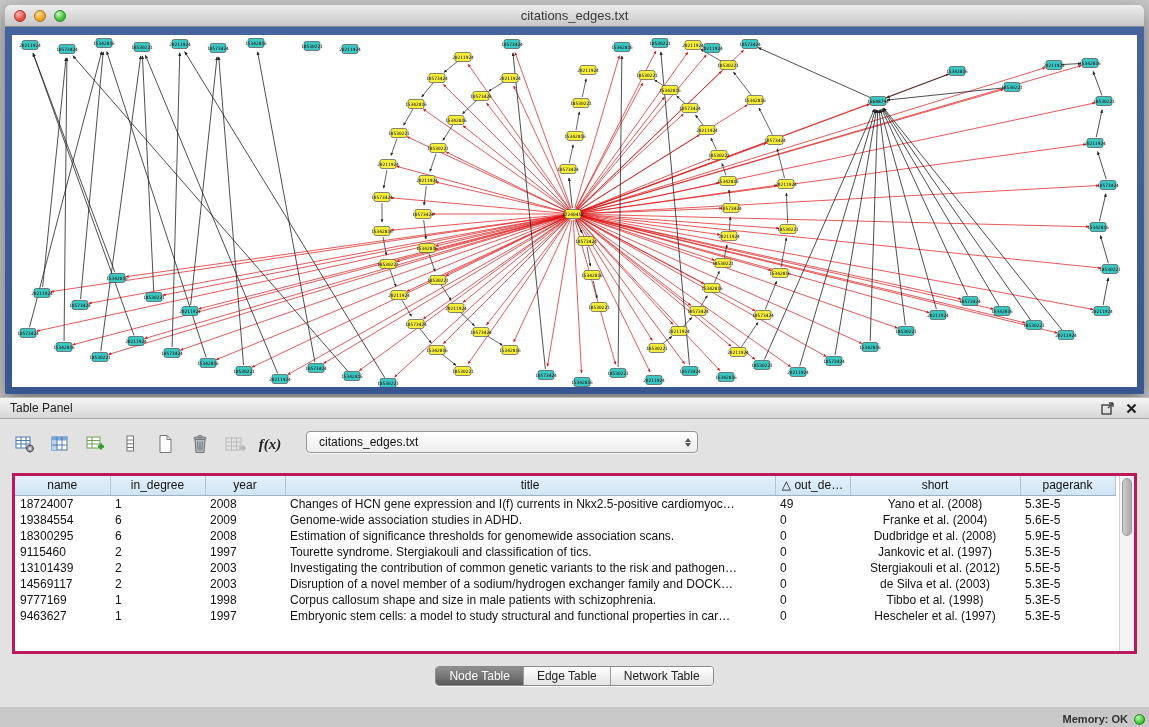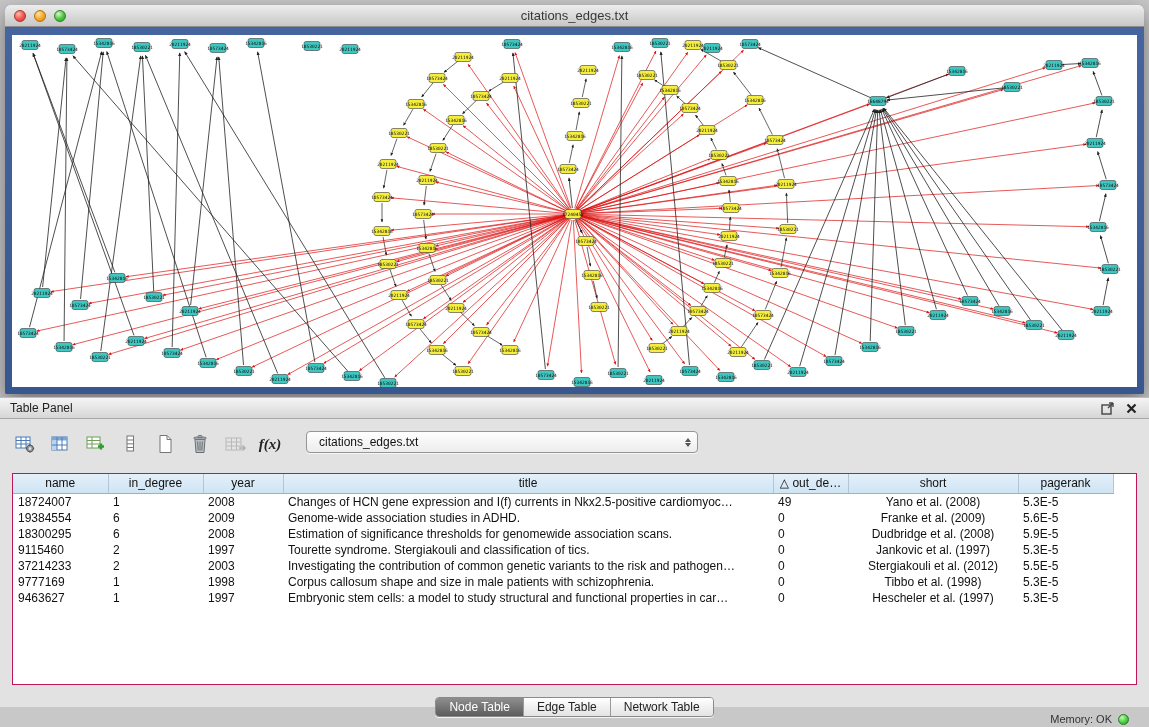--- a/index.html
+++ b/index.html
@@ -39,42 +39,42 @@
   .tool.disabled { opacity:.45; }
   .fx { font-family:"Liberation Serif", serif; font-style:italic; font-weight:bold; font-size:15px; color:#222; }
   .combo { margin-left:14px; width:392px; height:22px; background:linear-gradient(#ffffff,#ececec);
     border:1px solid #969696; border-radius:4px; display:flex; align-items:center; font-size:12px; color:#111;
     padding-left:12px; position:relative; box-shadow:0 1px 0 rgba(255,255,255,.7); }
   .combo .stepper { position:absolute; right:6px; top:0; bottom:0; display:flex; flex-direction:column; justify-content:center; gap:1px; }
   .combo .stepper span { width:0; height:0; border-left:3.5px solid transparent; border-right:3.5px solid transparent; }
   .combo .stepper .up { border-bottom:4px solid #555; }
   .combo .stepper .dn { border-top:4px solid #555; }
 
-  .table-wrap { border:1px solid #be185d; background:#fff; height:212px; display:flex; overflow:hidden;flex-direction:column; }
+  .table-wrap { border:3px solid #be185d; background:#fff; height:181px; display:flex; overflow:hidden; }
   .grid-area { flex:1; overflow:hidden; }
   table { border-collapse:collapse; table-layout:fixed; width:1100px; font-size:12px; }
   th { background:linear-gradient(#e3f0fa,#cfe4f3); border-right:1px solid #b3c6d6; border-bottom:1px solid #9cb2c4;
     height:19px; font-weight:normal; color:#111; text-align:center; overflow:hidden; white-space:nowrap; }
   td { height:16px; line-height:16px; padding:0 5px; white-space:nowrap; overflow:hidden; color:#111; }
   td.center { text-align:center; }
   .vscroll { width:15px; background:#f4f4f4; border-left:1px solid #d2d2d2; position:relative; }
   .vscroll .thumb { position:absolute; left:2px; right:2px; top:2px; height:58px; border-radius:6px;
     background:linear-gradient(90deg,#cdcdcd,#a8a8a8); border:1px solid #9a9a9a; }
 
   .tabs-row { display:flex; justify-content:center; margin-top:12px; }
   .tabs { display:inline-flex; border:1px solid #8a8a8a; border-radius:4px; overflow:hidden;
     box-shadow:0 1px 0 rgba(255,255,255,.8); }
   .tab { padding:2px 13px; font-size:12px; color:#222; background:linear-gradient(#ffffff,#e3e3e3);
     border-left:1px solid #9a9a9a; cursor:default; }
   .tab:first-child { border-left:none; }
   .tab.active { background:linear-gradient(#8f8f8f,#5c5c5c); color:#fff; }
 
   
   .statusbar { position:absolute; left:0; bottom:0; width:1149px; height:16px; display:flex; align-items:center;
-    justify-content:flex-end; padding-right:20px; gap:6px; font-size:11px; color:#333; }
+    justify-content:flex-end; padding-right:4px; gap:6px; font-size:11px; color:#333;font-weight:bold; }
   .led { width:11px; height:11px; border-radius:50%; border:1px solid #2b7a26;
     background:radial-gradient(circle at 35% 30%, #c8f6b8, #44d23c 55%, #219e1d); }
 </style>
 </head>
 <body>
 
 <div class="mac-window">
   <div class="titlebar">
     <div class="traffic">
       <div class="light red"></div>
@@ -619,21 +619,21 @@
                 <td>49</td>
                 <td class="center">Yano et al. (2008)</td>
                 <td>5.3E-5</td>
               </tr>
               <tr>
                 <td>19384554</td>
                 <td>6</td>
                 <td>2009</td>
                 <td>Genome-wide association studies in ADHD.</td>
                 <td>0</td>
-                <td class="center">Franke et al. (2009)</td>
+                <td class="center">Franke et al. (2004)</td>
                 <td>5.6E-5</td>
               </tr>
               <tr>
                 <td>18300295</td>
                 <td>6</td>
                 <td>2008</td>
                 <td>Estimation of significance thresholds for genomewide association scans.</td>
                 <td>0</td>
                 <td class="center">Dudbridge et al. (2008)</td>
                 <td>5.9E-5</td>
@@ -641,27 +641,36 @@
               <tr>
                 <td>9115460</td>
                 <td>2</td>
                 <td>1997</td>
                 <td>Tourette syndrome. Stergiakouli and classification of tics.</td>
                 <td>0</td>
                 <td class="center">Jankovic et al. (1997)</td>
                 <td>5.3E-5</td>
               </tr>
               <tr>
-                <td>37214233</td>
+                <td>13101439</td>
                 <td>2</td>
                 <td>2003</td>
                 <td>Investigating the contribution of common genetic variants to the risk and pathogen…</td>
                 <td>0</td>
                 <td class="center">Stergiakouli et al. (2012)</td>
                 <td>5.5E-5</td>
+              </tr>
+              <tr>
+                <td>14569117</td>
+                <td>2</td>
+                <td>2003</td>
+                <td>Disruption of a novel member of a sodium/hydrogen exchanger family and DOCK…</td>
+                <td>0</td>
+                <td class="center">de Silva et al. (2003)</td>
+                <td>5.3E-5</td>
               </tr>
               <tr>
                 <td>9777169</td>
                 <td>1</td>
                 <td>1998</td>
                 <td>Corpus callosum shape and size in male patients with schizophrenia.</td>
                 <td>0</td>
                 <td class="center">Tibbo et al. (1998)</td>
                 <td>5.3E-5</td>
               </tr>

